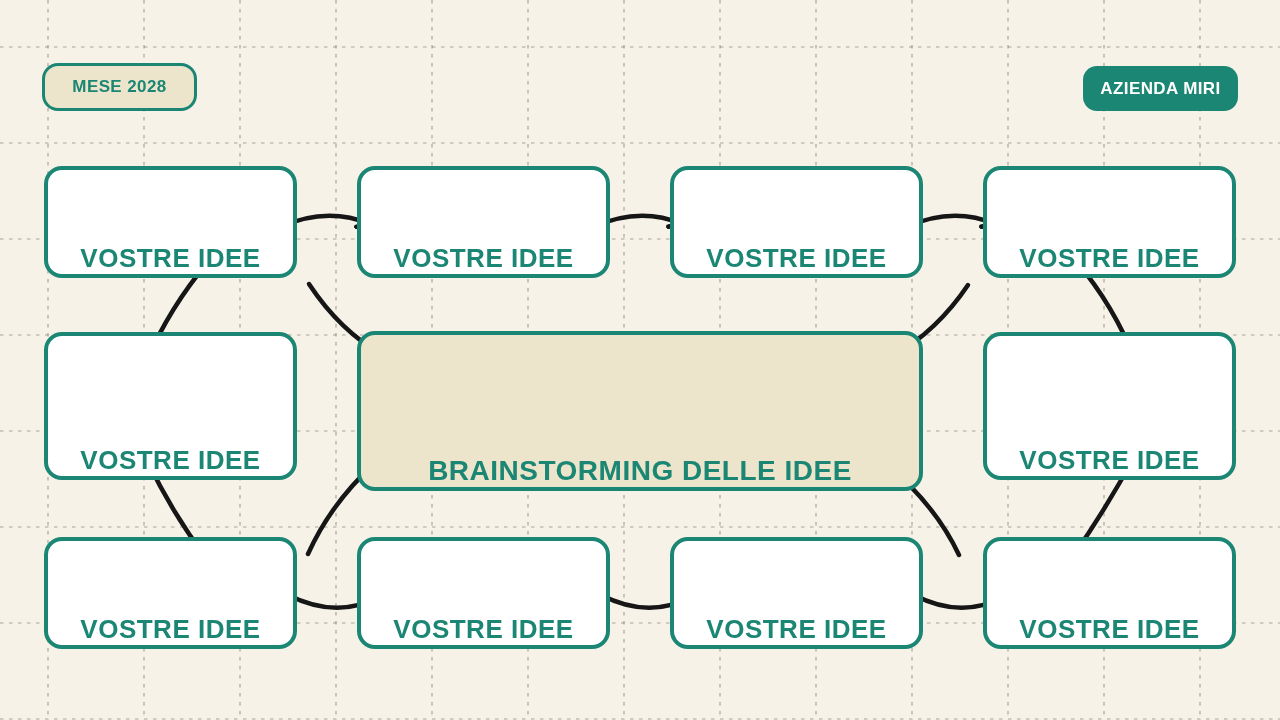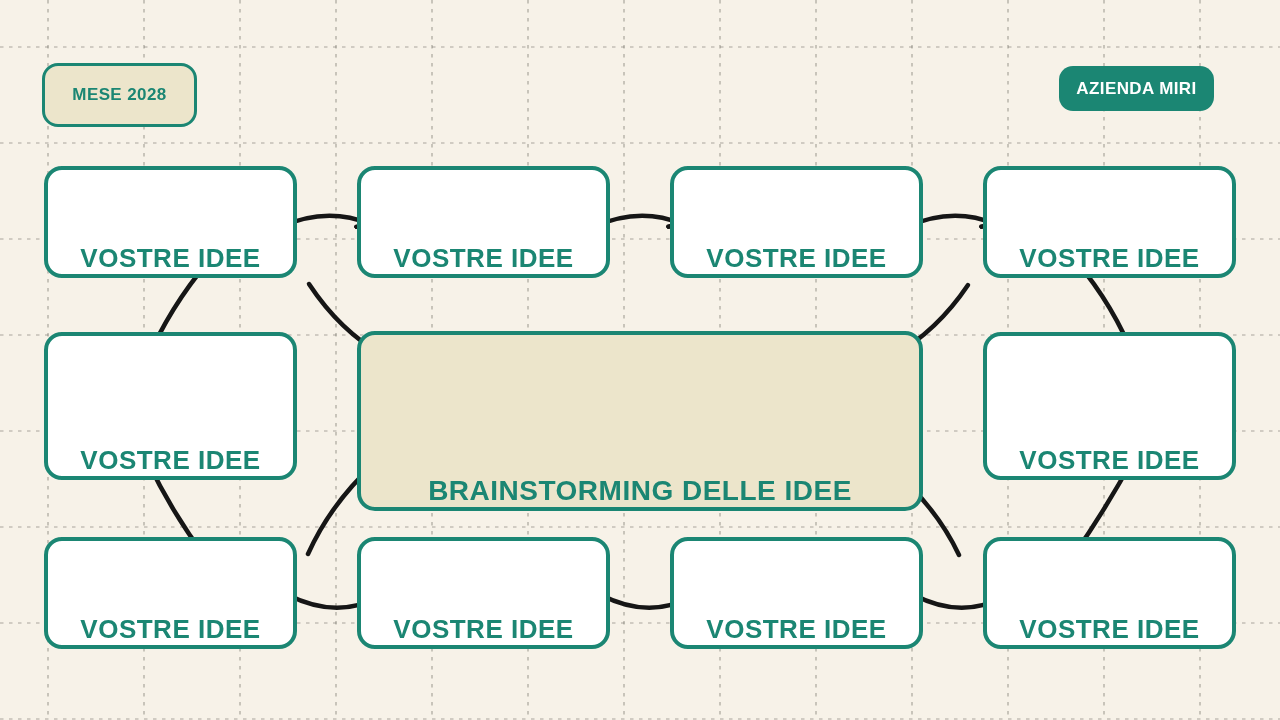--- a/index.html
+++ b/index.html
@@ -140,44 +140,44 @@
 
       <path class="arrow" marker-end="url(#ah)" d="M 207 559 Q 172 513 147 460"></path>
       <path class="arrow" marker-end="url(#ah)" d="M 1073 556 Q 1106 509 1134 457"></path>
 
       <path class="arrow" marker-end="url(#ah)" d="M 288 595 Q 338 620 380 596"></path>
       <path class="arrow" marker-end="url(#ah)" d="M 601 595 Q 650 620 692 596"></path>
       <path class="arrow" marker-end="url(#ah)" d="M 914 595 Q 962 620 1005 596"></path>
     </g>
   </svg>
 
-  <div class="badge date" style="left:42px; top:63px; width:155px; height:64px;">
+  <div class="badge date" style="left:42px; top:63px; width:155px; height:48px;">
     <span>MESE 2028</span>
   </div>
-  <div class="badge company" style="left:1059px; top:66px; width:155px; height:45px;">
+  <div class="badge company" style="left:1083px; top:66px; width:155px; height:45px;">
     <span>AZIENDA MIRI</span>
   </div>
 
   <div class="node" style="left:44px; top:166px; width:253px; height:112px;">
     <span class="label">VOSTRE IDEE</span>
   </div>
   <div class="node" style="left:357px; top:166px; width:253px; height:112px;">
     <span class="label">VOSTRE IDEE</span>
   </div>
   <div class="node" style="left:670px; top:166px; width:253px; height:112px;">
     <span class="label">VOSTRE IDEE</span>
   </div>
   <div class="node" style="left:983px; top:166px; width:253px; height:112px;">
     <span class="label">VOSTRE IDEE</span>
   </div>
 
   <div class="node" style="left:44px; top:332px; width:253px; height:148px;">
     <span class="label">VOSTRE IDEE</span>
   </div>
-  <div class="node center" style="left:357px; top:331px; width:566px; height:180px;">
+  <div class="node center" style="left:357px; top:331px; width:566px; height:160px;">
     <span class="label">BRAINSTORMING DELLE IDEE</span>
   </div>
   <div class="node" style="left:983px; top:332px; width:253px; height:148px;">
     <span class="label">VOSTRE IDEE</span>
   </div>
 
   <div class="node" style="left:44px; top:537px; width:253px; height:112px;">
     <span class="label">VOSTRE IDEE</span>
   </div>
   <div class="node" style="left:357px; top:537px; width:253px; height:112px;">

